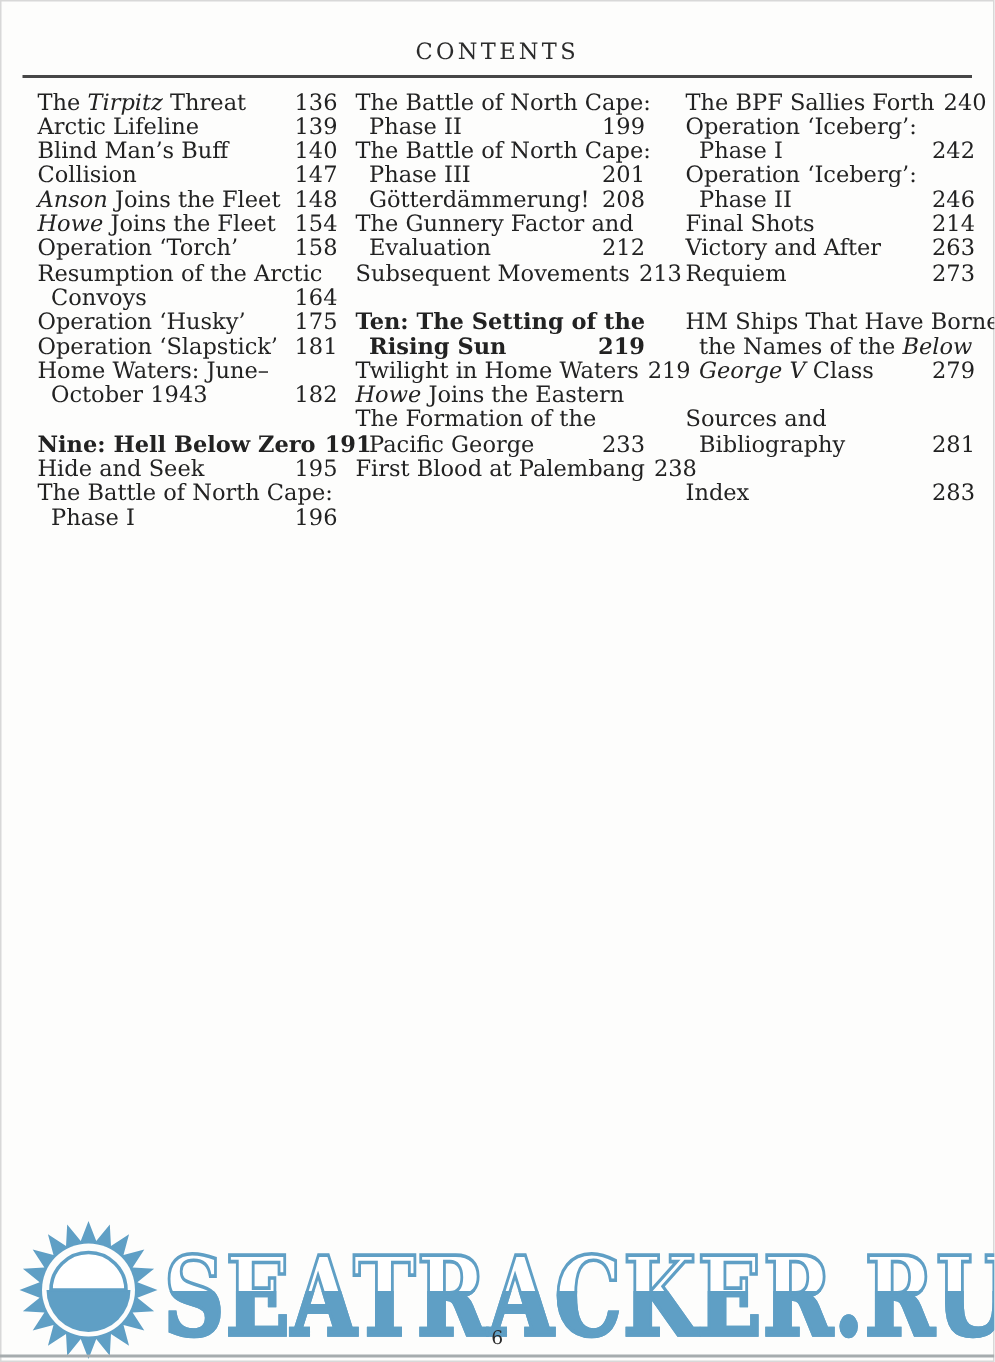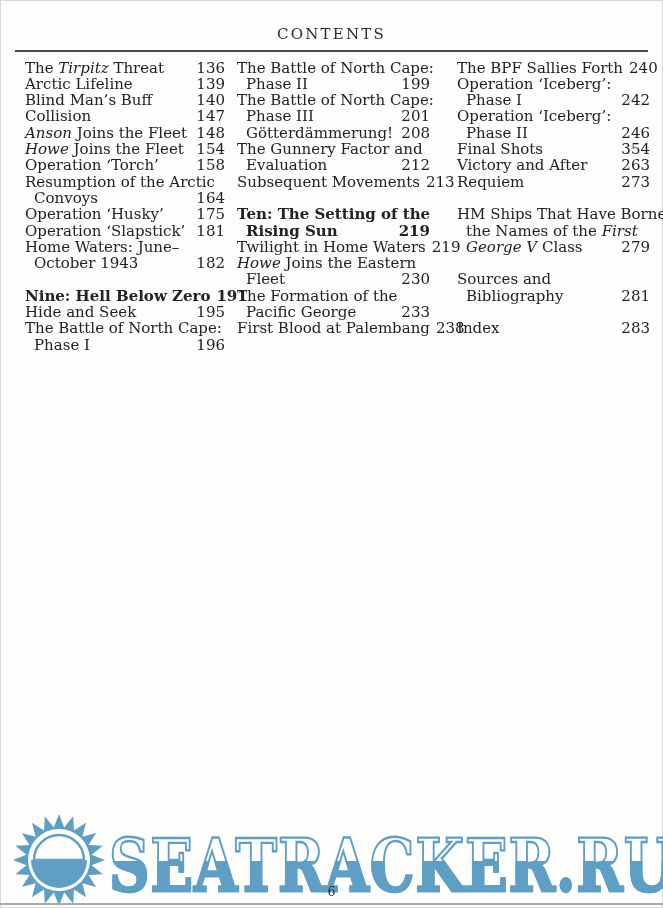--- a/index.html
+++ b/index.html
@@ -244,24 +244,20 @@
         <div class="entry">
           <div class="line">
             <span class="t"><span>Twilight in Home Waters</span></span>
             <span class="pg">219</span>
           </div>
         </div>
         <div class="entry">
           <div class="line">
             <span class="t"><em>Howe</em><span> Joins the Eastern</span></span>
           </div>
-          <div class="line cont">
-            <span class="t"><span>Fleet</span></span>
-            <span class="pg">230</span>
-          </div>
         </div>
         <div class="entry">
           <div class="line">
             <span class="t"><span>The Formation of the</span></span>
           </div>
           <div class="line cont">
             <span class="t"><span>Pacific George</span></span>
             <span class="pg">233</span>
           </div>
         </div>
@@ -293,41 +289,41 @@
             <span class="t"><span>Operation ‘Iceberg’:</span></span>
           </div>
           <div class="line cont">
             <span class="t"><span>Phase II</span></span>
             <span class="pg">246</span>
           </div>
         </div>
         <div class="entry">
           <div class="line">
             <span class="t"><span>Final Shots</span></span>
-            <span class="pg">354</span>
+            <span class="pg">214</span>
           </div>
         </div>
         <div class="entry">
           <div class="line">
             <span class="t"><span>Victory and After</span></span>
             <span class="pg">263</span>
           </div>
         </div>
         <div class="entry">
           <div class="line">
             <span class="t"><span>Requiem</span></span>
             <span class="pg">273</span>
           </div>
         </div>
         <div class="entry gap">
           <div class="line">
             <span class="t"><span>HM Ships That Have Borne</span></span>
           </div>
           <div class="line cont">
-            <span class="t"><span>the Names of the </span><em>First</em></span>
+            <span class="t"><span>the Names of the </span><em>Below</em></span>
           </div>
           <div class="line cont">
             <span class="t"><em>George V</em><span> Class</span></span>
             <span class="pg">279</span>
           </div>
         </div>
         <div class="entry gap">
           <div class="line">
             <span class="t"><span>Sources and</span></span>
           </div>

